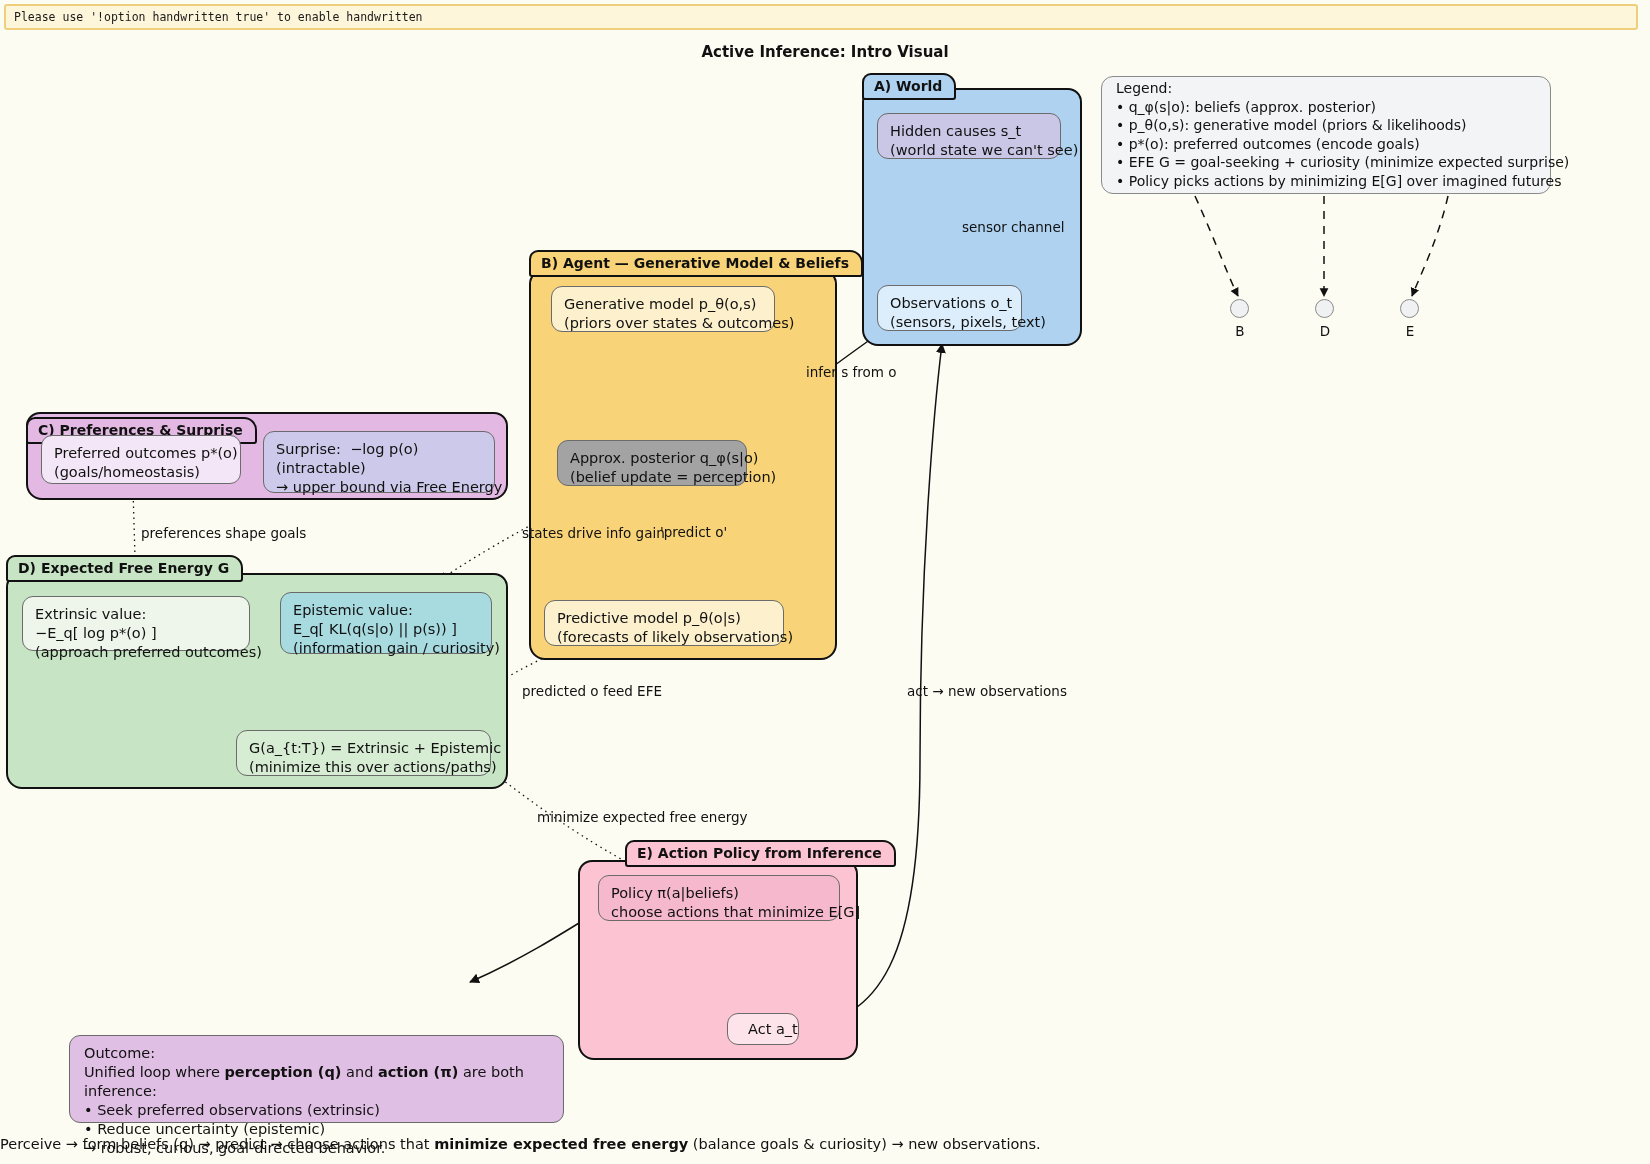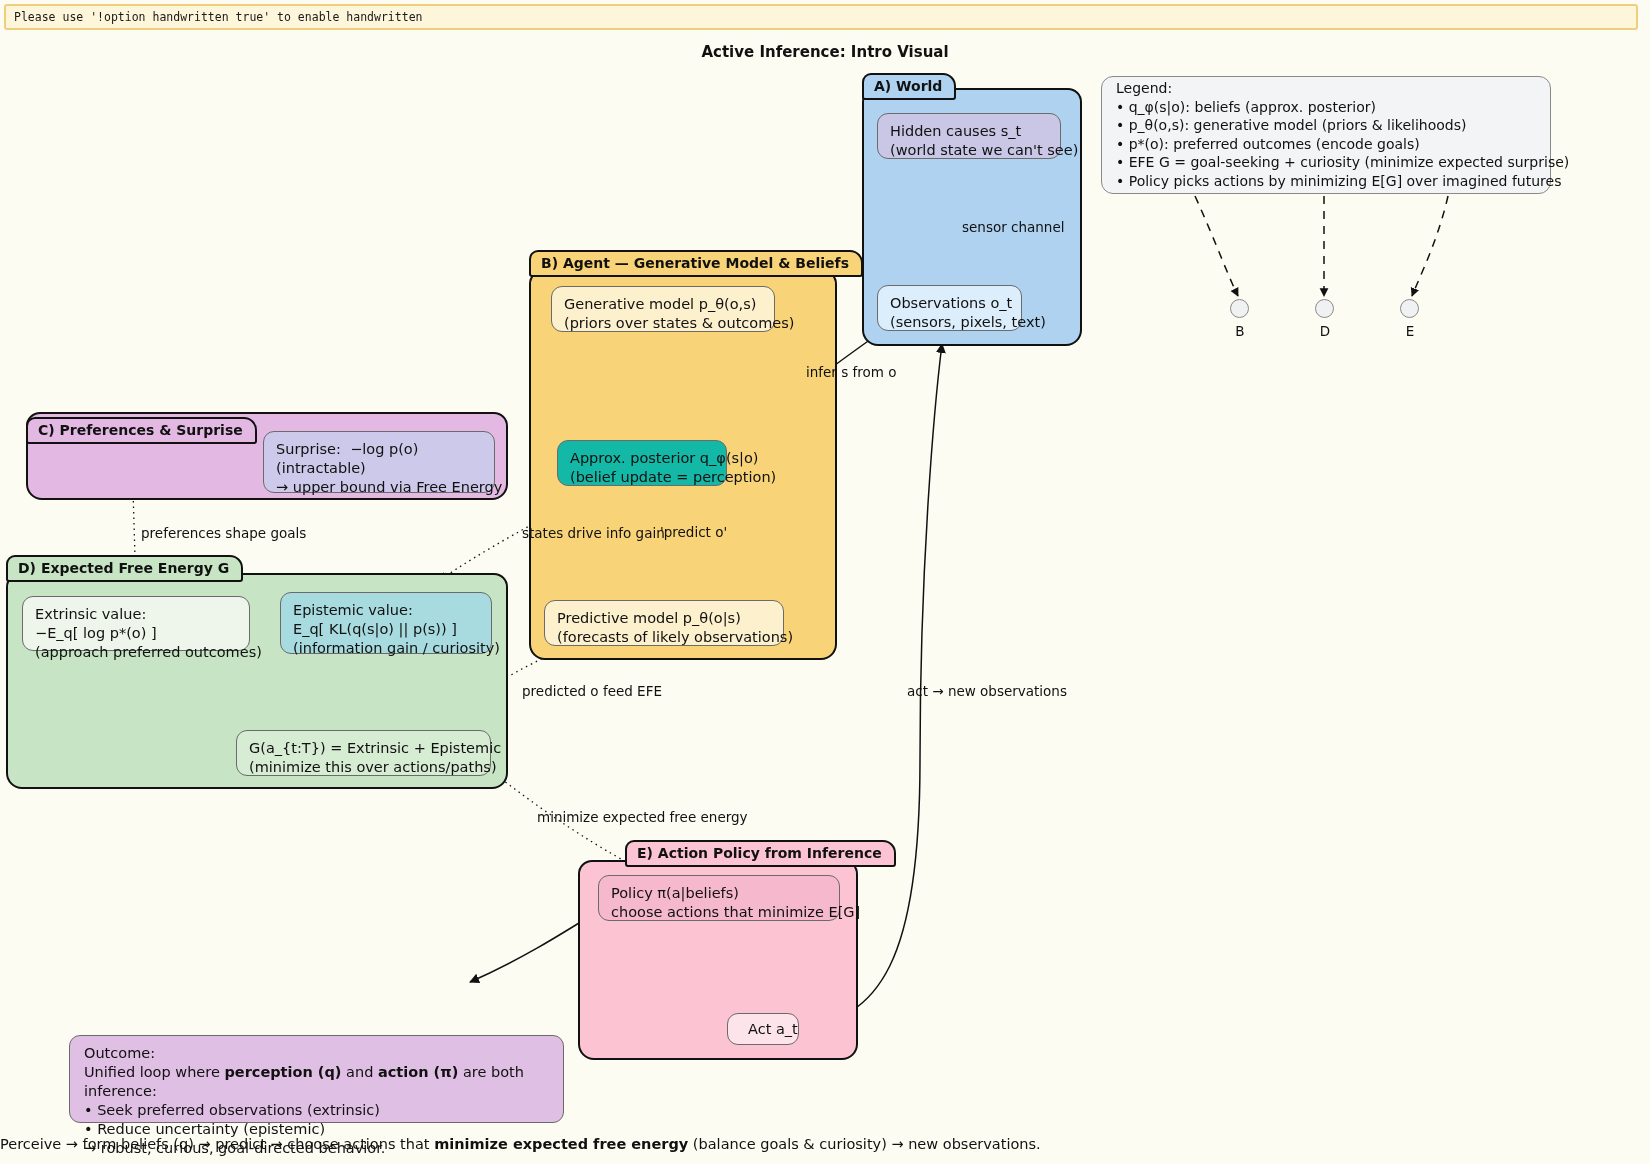--- a/index.html
+++ b/index.html
@@ -150,32 +150,34 @@
 (sensors, pixels, text)</div>
 
   <div class="elabel" style="left:962px;top:219px;">sensor channel</div>
 
   <div class="group g-agent" style="left:529px;top:270px;width:308px;height:390px;"></div>
   <div class="group-title g-agent" style="left:529px;top:250px;">B) Agent — Generative Model &amp; Beliefs</div>
 
   <div class="node" style="left:551px;top:286px;width:224px;height:46px;background:#fdf0cd;">Generative model p_θ(o,s)
 (priors over states &amp; outcomes)</div>
 
-  <div class="node" style="left:557px;top:440px;width:170px;height:46px;background:#14b8a6;">Approx. posterior q_φ(s|o)
+  <div class="node" style="left:557px;top:440px;width:190px;height:46px;background:#a3a3a3;">Approx. posterior q_φ(s|o)
 (belief update = perception)</div>
 
   <div class="node" style="left:544px;top:600px;width:240px;height:46px;background:#fdf0cd;">Predictive model p_θ(o|s)
 (forecasts of likely observations)</div>
 
   <div class="elabel" style="left:806px;top:364px;">infer s from o</div>
   <div class="elabel" style="left:660px;top:524px;">'predict o'</div>
 
   <div class="group g-pref" style="left:26px;top:412px;width:482px;height:88px;"></div>
   <div class="group-title g-pref" style="left:26px;top:395px;margin-top:22px;">C) Preferences &amp; Surprise</div>
 
+  <div class="node" style="left:41px;top:435px;width:200px;height:49px;background:#f3e6f6;">Preferred outcomes p*(o)
+(goals/homeostasis)</div>
 
   <div class="node" style="left:263px;top:431px;width:232px;height:62px;background:#cdc9ea;">Surprise:  −log p(o)
 (intractable)
 → upper bound via Free Energy</div>
 
   <div class="elabel" style="left:141px;top:525px;">preferences shape goals</div>
 
   <div class="group g-efe" style="left:6px;top:573px;width:502px;height:216px;"></div>
   <div class="group-title g-efe" style="left:6px;top:555px;">D) Expected Free Energy  G</div>
 

